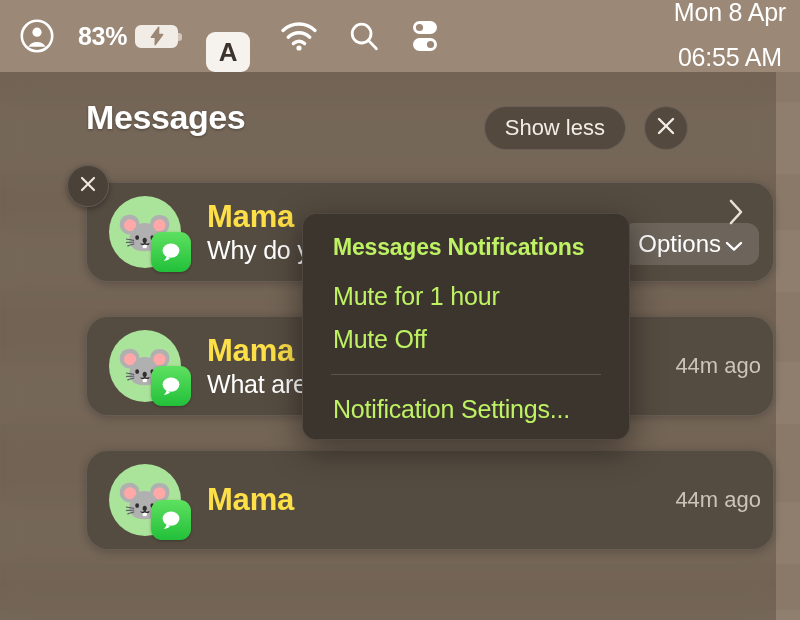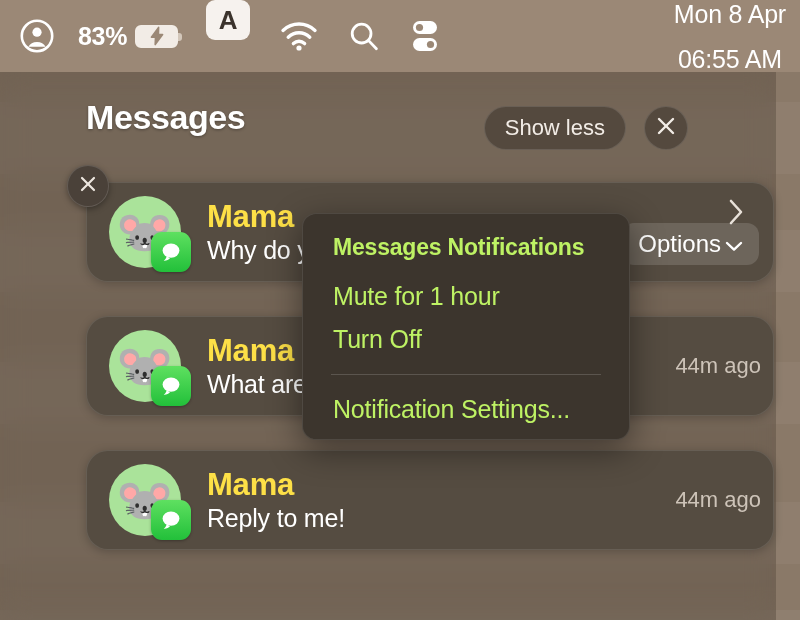--- a/index.html
+++ b/index.html
@@ -19,21 +19,21 @@
     background: #8d7c6b;
   }
 
   
   .menubar {
     position: absolute;
     left: 0; top: 0;
     width: 800px; height: 72px;
     background: #9b8876;
     display: flex;
-    align-items: flex-start;
+    align-items: flex-end;
     color: #ffffff;
   }
   .mb-item {
     display: flex;
     align-items: center;
     justify-content: center;
     height: 72px;
   }
 
   .account-icon { margin-left: 14px; width: 46px; }
@@ -466,28 +466,27 @@
         <div class="app-badge">
           <svg width="24" height="24" viewBox="0 0 24 24">
             <ellipse cx="12" cy="10.6" rx="8.4" ry="7.2" fill="#ffffff"></ellipse>
             <path d="M7.6 16.2c-.4 2.4-1.6 3.6-3 4.4 2.8.2 5-.8 6.4-2.4z" fill="#ffffff"></path>
           </svg>
         </div>
       </div>
 
       <div class="notif-text">
         <div class="notif-sender">Mama</div>
-        <div class="notif-body">Reply to me!</div>
       </div>
 
       <div class="notif-time">44m ago</div>
     </div>
   </div>
 
   <div class="ctx-menu">
     <div class="ctx-header">Messages Notifications</div>
     <div class="ctx-item">Mute for 1 hour</div>
-    <div class="ctx-item">Turn Off</div>
+    <div class="ctx-item">Mute Off</div>
     <div class="ctx-sep"></div>
     <div class="ctx-item">Notification Settings...</div>
   </div>
 
 </div>
 
 </body></html>

